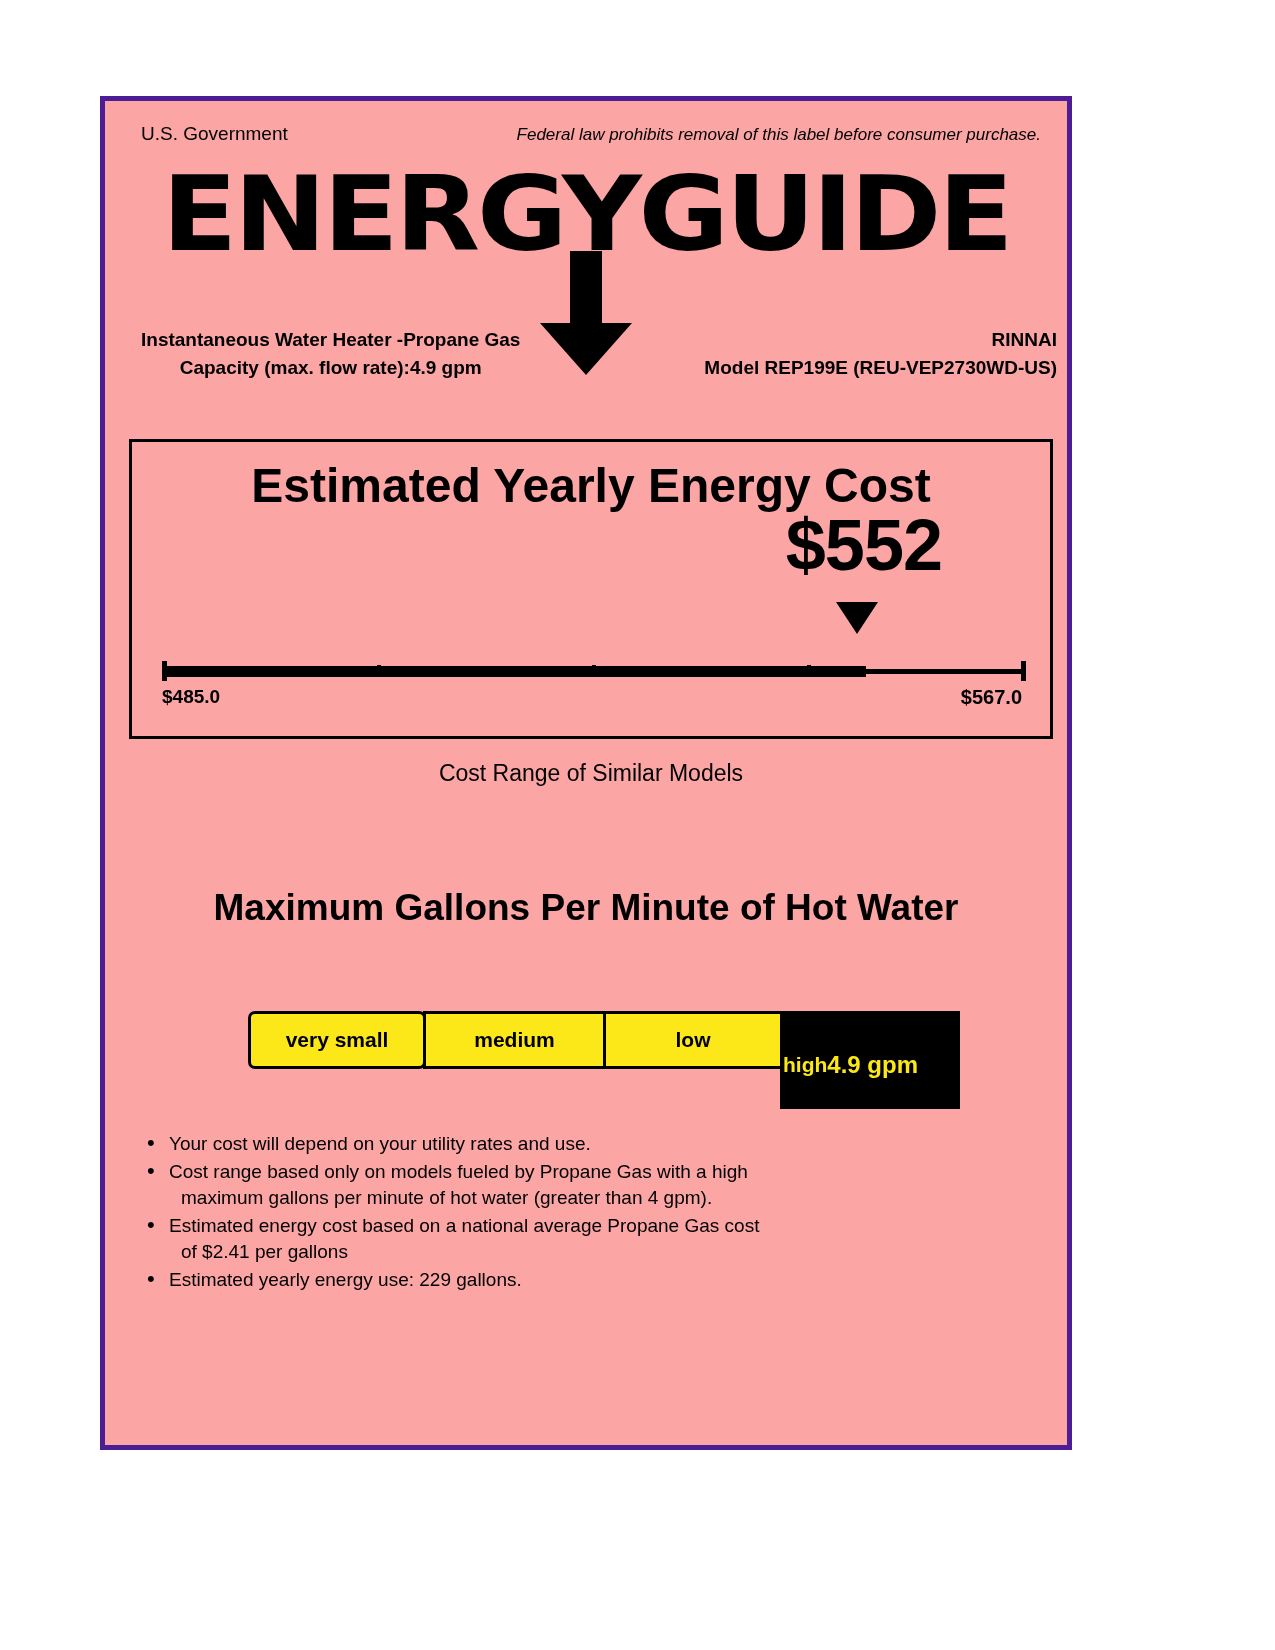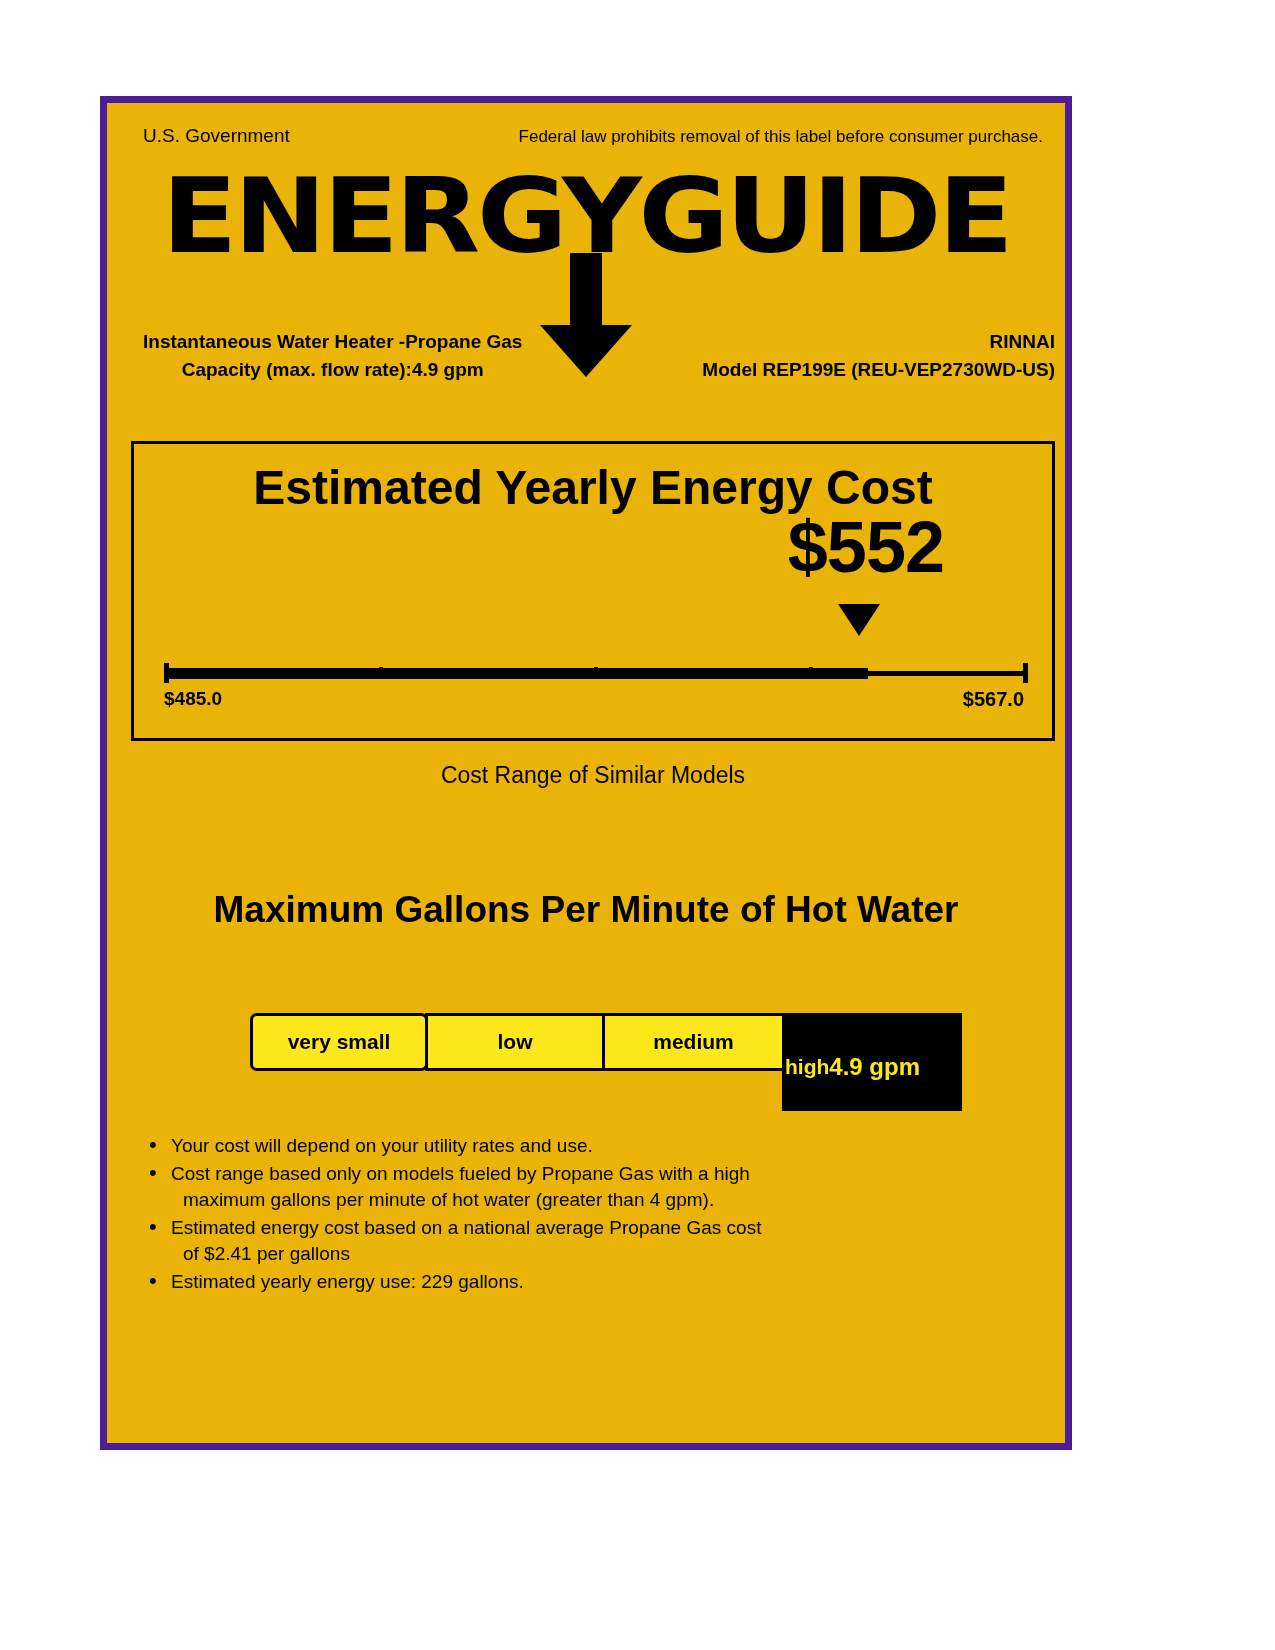--- a/index.html
+++ b/index.html
@@ -10,42 +10,43 @@
     height: 1650px;
     font-family: "Liberation Sans", sans-serif;
   }
 
   #label {
     position: absolute;
     left: 100px;
     top: 96px;
     width: 972px;
     height: 1354px;
-    background: #eab308;
-    border: 7px solid #4c1d95;
+    background: #fca5a5;
+    border: 5px solid #4c1d95;
     box-sizing: border-box;
   }
 
   
   .top-row {
     position: absolute;
     left: 36px;
     top: 22px;
     width: 900px;
     display: flex;
     justify-content: space-between;
     align-items: baseline;
   }
   .gov {
     font-size: 19px;
     color: #000;
   }
   .fed {
     font-size: 17px;
     color: #000;
+    font-style: italic;
   }
 
   
   .wordmark-wrap {
     position: absolute;
     left: 0;
     top: 58px;
     width: 100%;
     text-align: center;
     height: 120px;
@@ -347,25 +348,25 @@
     <div class="scale-max">$567.0</div>
     <div class="cost-range-caption">Cost Range of Similar Models</div>
   </div>
 
   <div class="gpm-title">Maximum Gallons Per Minute of Hot Water</div>
 
   <div class="gpm-scale">
     <div class="gpm-cell w1">
       <span>very small</span>
     </div>
+    <div class="gpm-cell w3">
+      <span>medium</span>
+    </div>
     <div class="gpm-cell w2">
       <span>low</span>
-    </div>
-    <div class="gpm-cell w3">
-      <span>medium</span>
     </div>
     <div class="gpm-cell active">
       <span class="lbl">high</span>
       <span class="val">4.9 gpm</span>
     </div>
   </div>
 
   <div class="notes">
     <div class="note">
       <span class="bullet">•</span>

